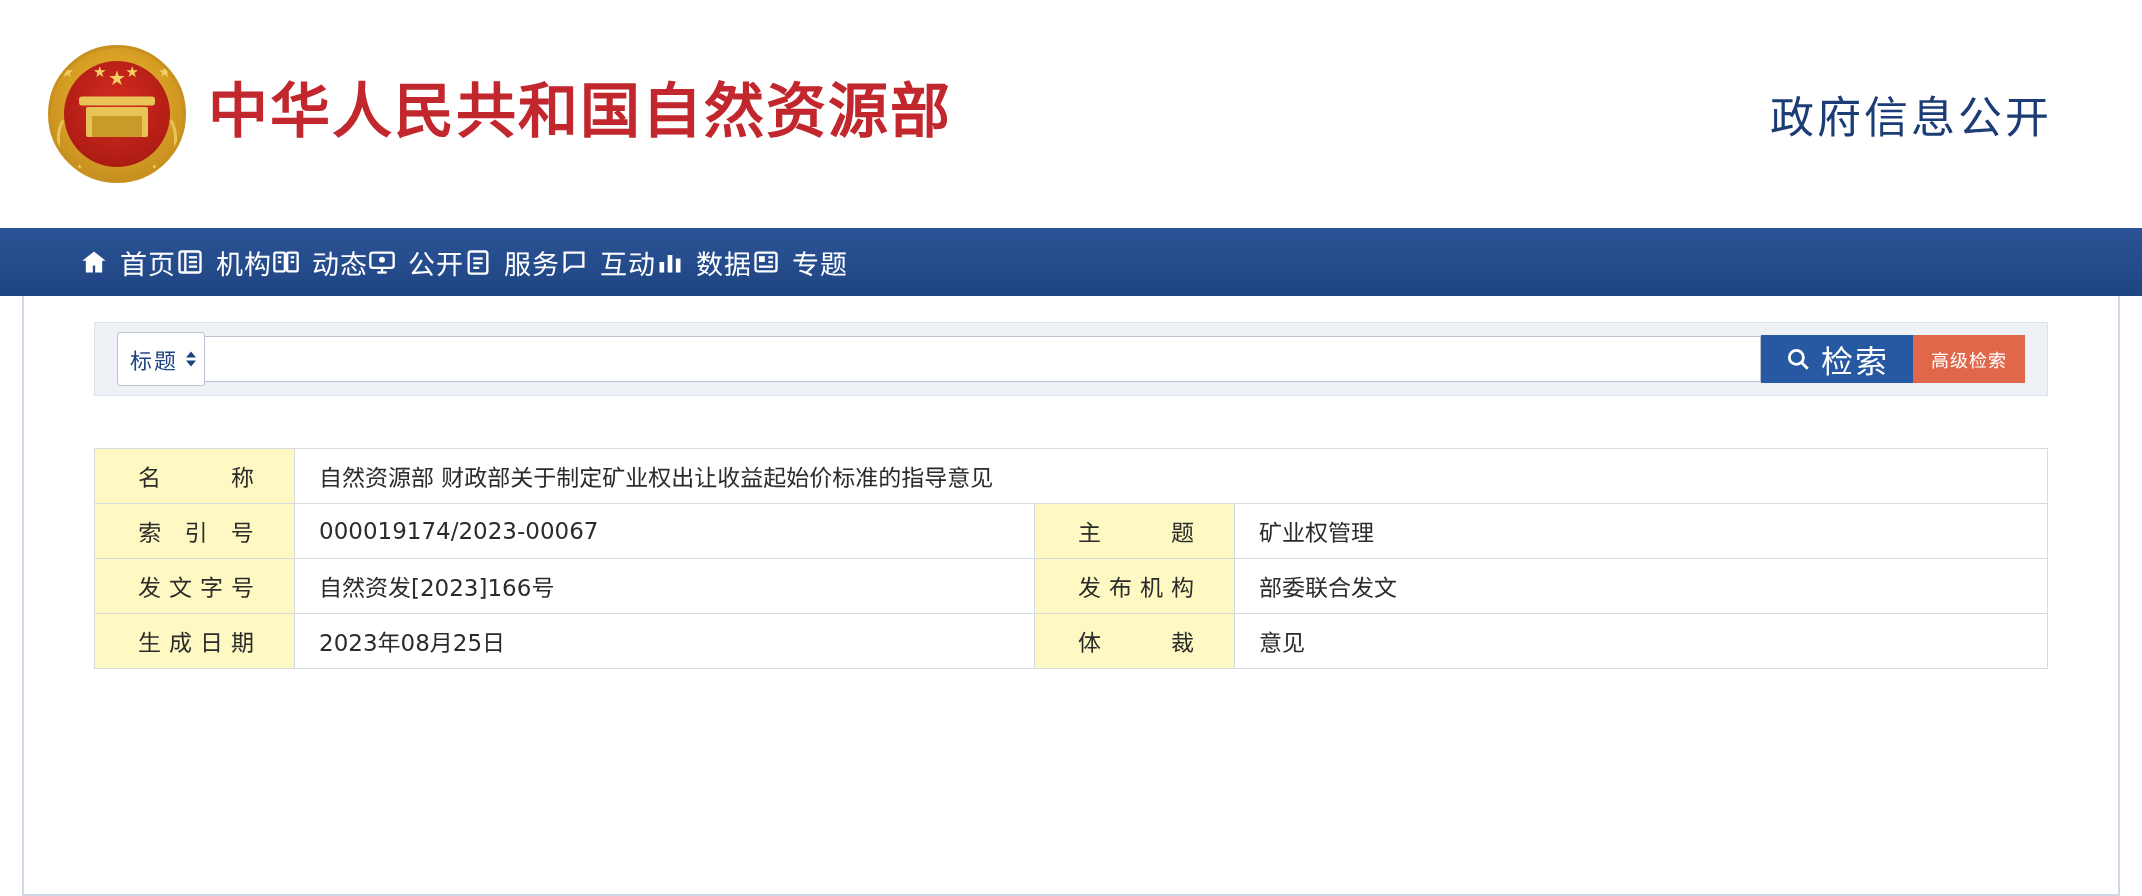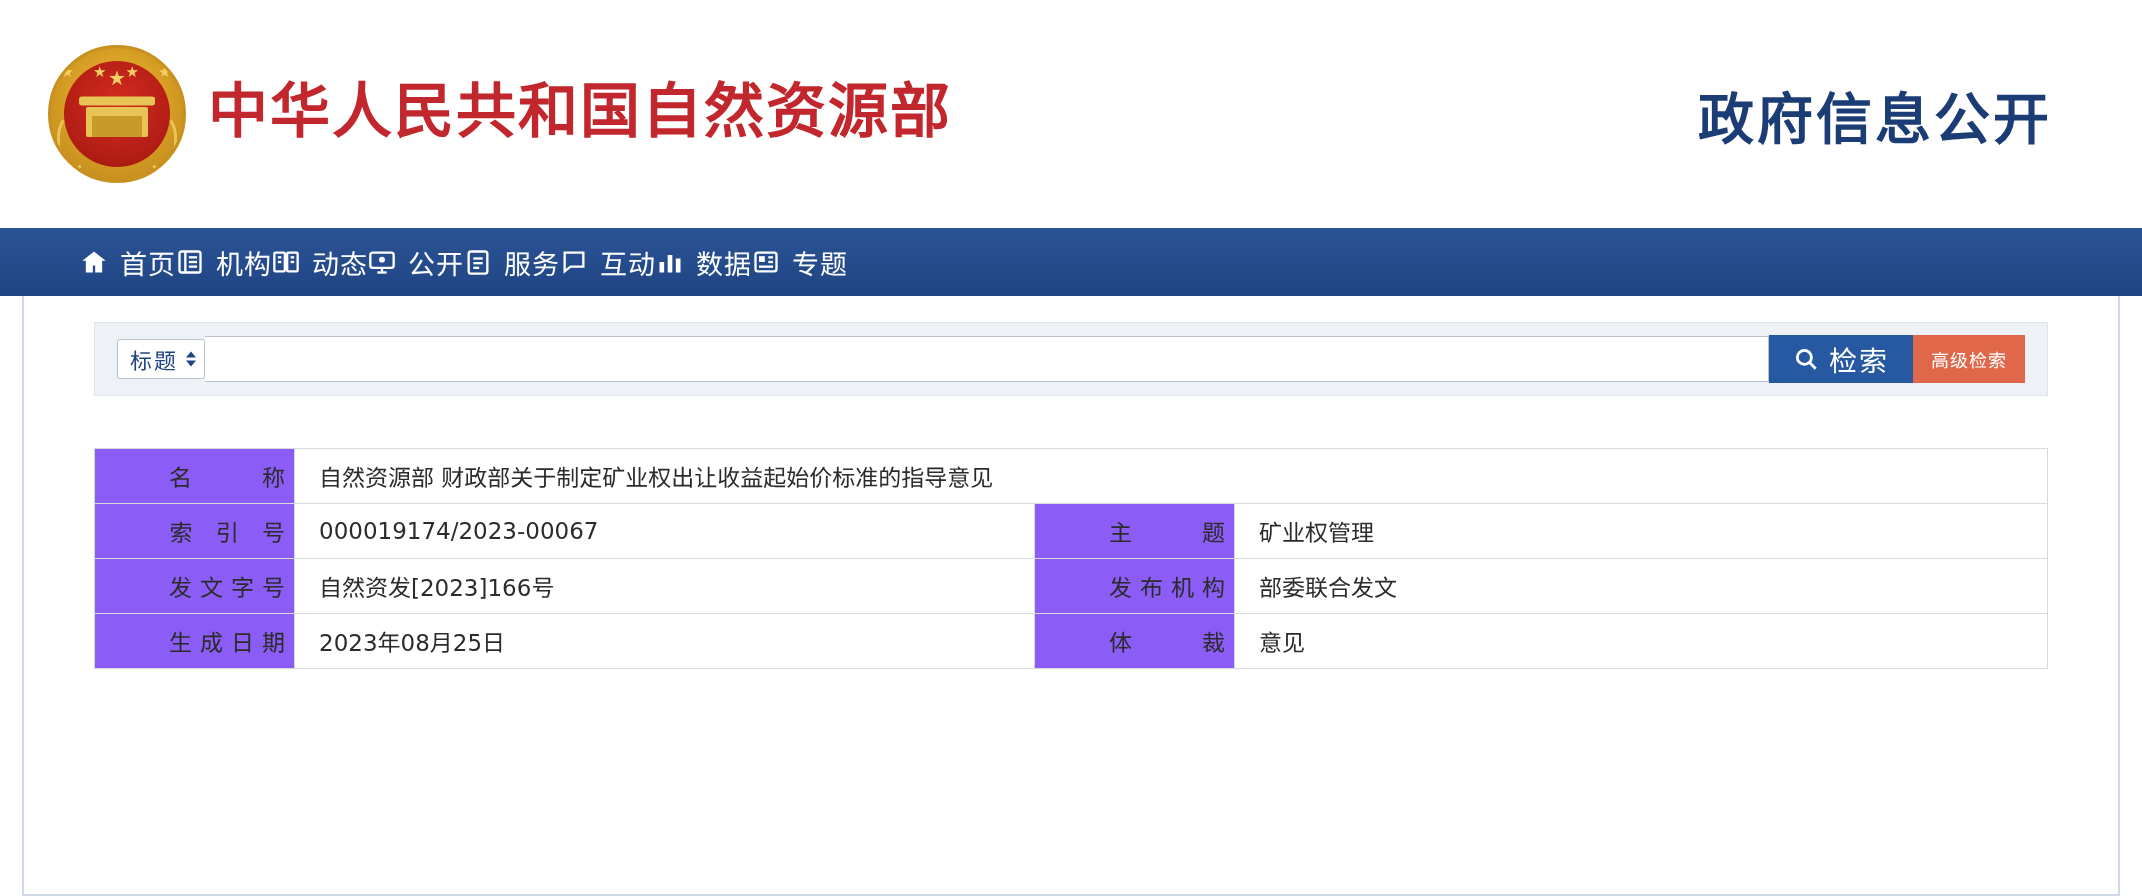--- a/index.html
+++ b/index.html
@@ -93,22 +93,22 @@
     font-size: 25px;
     letter-spacing: 0.2px;
     margin: 0;
     white-space: nowrap;
     font-family: "Liberation Sans", sans-serif;
   }
   .header-right {
     margin-left: auto;
     margin-right: 90px;
     color: #1b3c74;
-    font-size: 56px;
-    font-weight: bold;
+    font-size: 44px;
+    font-weight: normal;
     letter-spacing: 3px;
     white-space: nowrap;
     font-family: "DejaVu Sans", "Liberation Sans", sans-serif;
   }
 
   
   .nav {
     height: 68px;
     background: linear-gradient(180deg, #2b5496 0%, #1f4482 100%);
     display: flex;
@@ -149,21 +149,21 @@
     background: #eef1f5;
     border: 1px solid #dfe4ea;
     height: 74px;
     display: flex;
     align-items: center;
     padding: 0 22px;
     gap: 0;
   }
   .select-box {
     position: relative;
-    height: 40px;
+    height: 54px;
     min-width: 86px;
     background: #ffffff;
     border: 1px solid #b9c2ce;
     border-radius: 3px;
     display: flex;
     align-items: center;
     padding: 0 26px 0 12px;
     color: #1f4482;
     font-size: 22px;
     letter-spacing: 2px;
@@ -198,21 +198,21 @@
     outline: none;
     color: #333;
     font-family: "DejaVu Sans", "Liberation Sans", sans-serif;
   }
   .btn-search {
     height: 48px;
     background: #2759a3;
     color: #fff;
     border: none;
     padding: 10px 24px;
-    font-size: 28px;
+    font-size: 32px;
     letter-spacing: 2px;
     display: flex; align-items: center; gap: 10px;
     cursor: pointer;
     font-family: "DejaVu Sans", "Liberation Sans", sans-serif;
   }
   .btn-adv {
     height: 48px;
     background: #e0674a;
     color: #fff;
     border: none;
@@ -233,22 +233,22 @@
     table-layout: fixed;
   }
   .info-table td {
     border: 1px solid #d5dae1;
     height: 55px;
     font-size: 23px;
     color: #2b2b2b;
     font-family: "DejaVu Sans", "Liberation Sans", sans-serif;
   }
   .lbl {
-    background: #8b5cf6;
-    text-align: right;
+    background: #fef9c3;
+    text-align: center;
     letter-spacing: 8px;
     padding-left: 12px;
     color: #1a1a1a;
     width: 200px;
   }
   .val { padding-left: 24px; color: #222; }
   .val-name { padding-left: 24px; }
   .col-a { width: 200px; }
   .col-b { width: 740px; }
   .col-c { width: 200px; }

